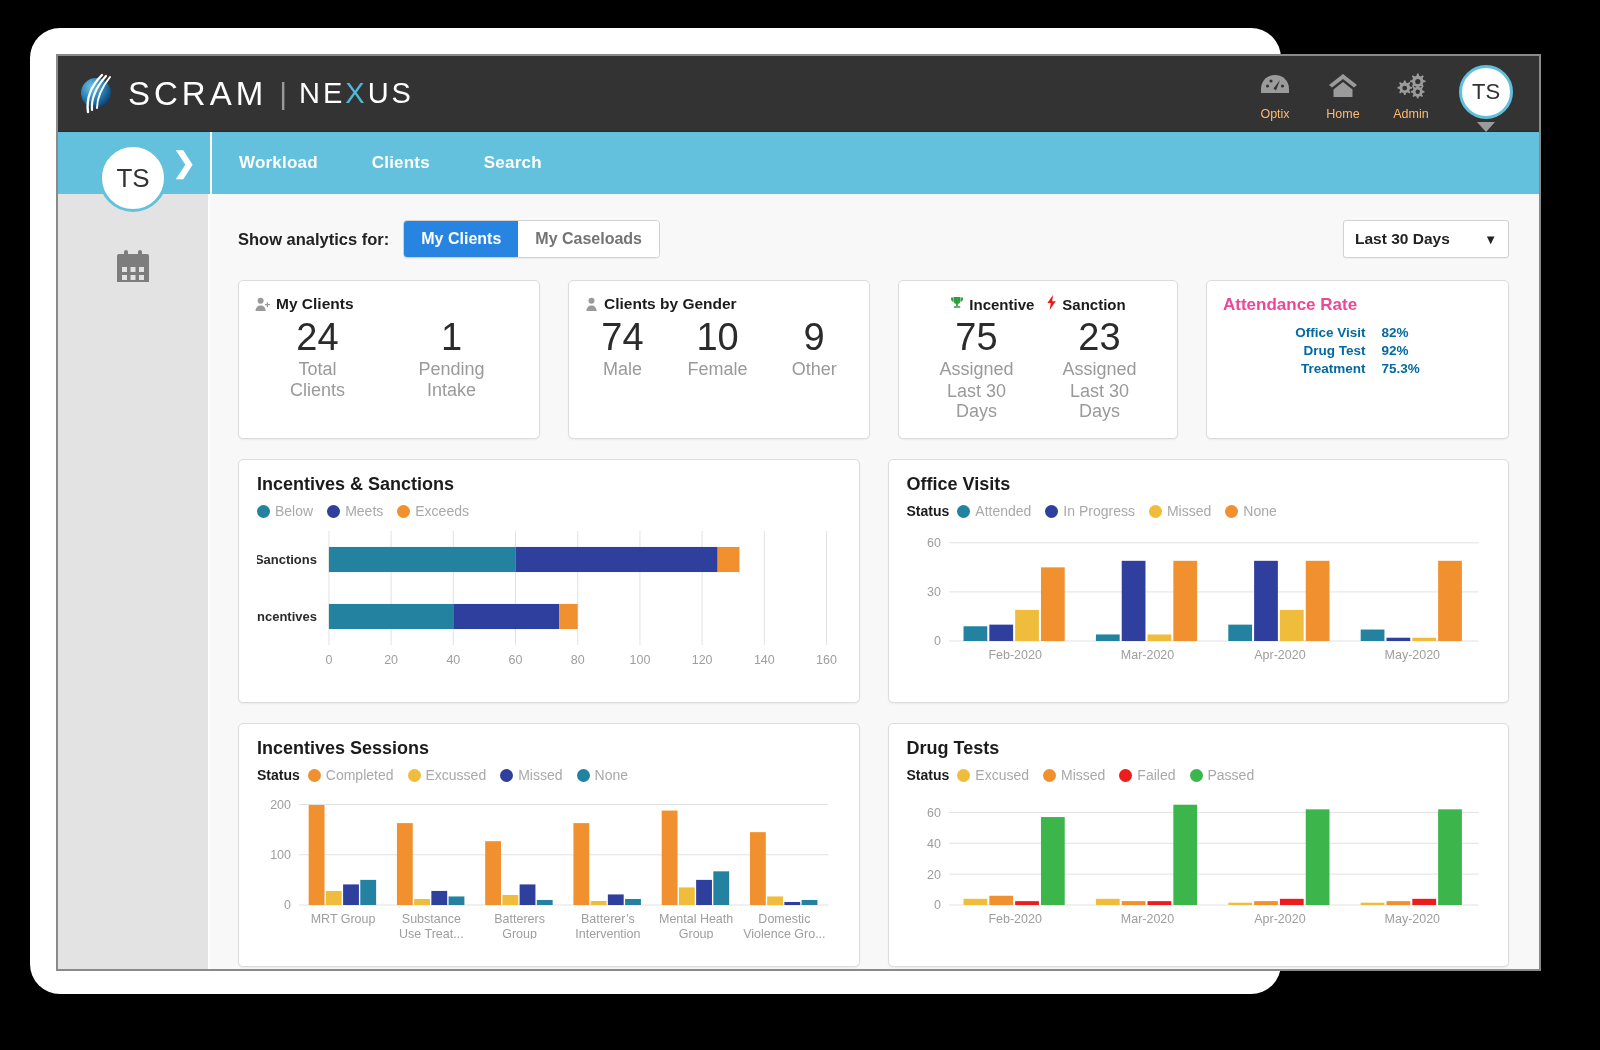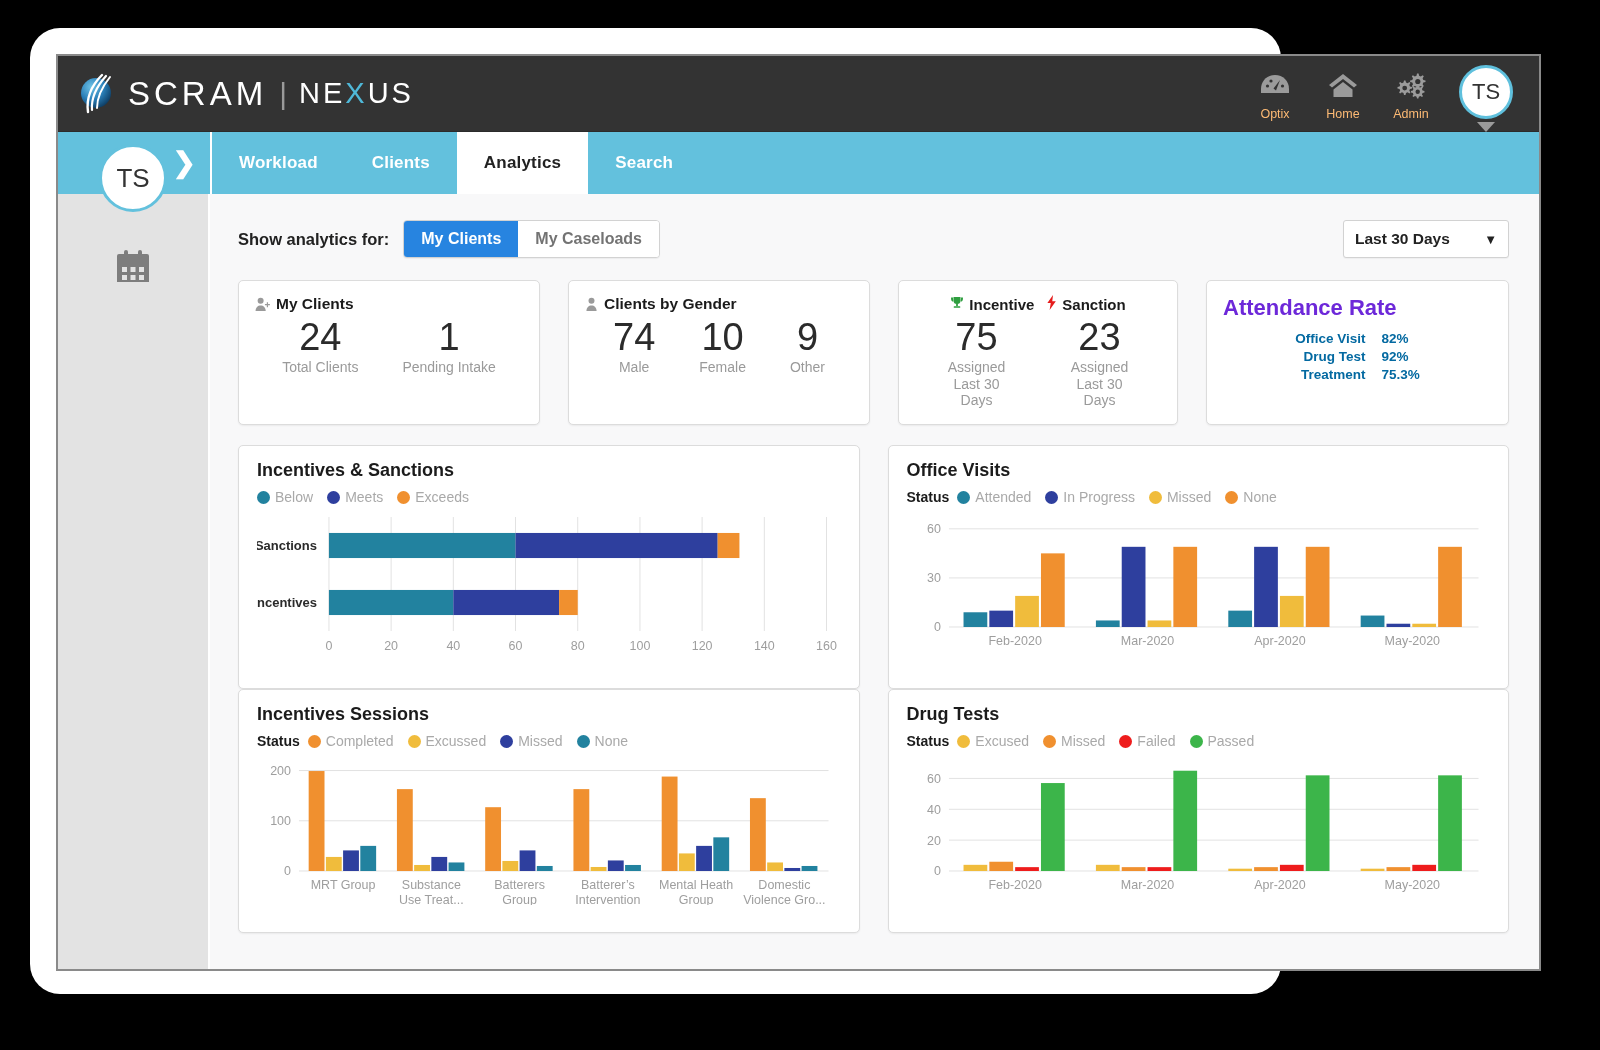--- a/index.html
+++ b/index.html
@@ -127,40 +127,40 @@
     background: #ffffff; border: 1px solid #dcdcdc; border-radius: 5px;
     box-shadow: 0 1px 2px rgba(0,0,0,.06);
   }
   .kpi-row { display: flex; gap: 28px; margin-bottom: 20px; }
   .kpi { padding: 14px 16px 16px 16px; }
   .kpi-title { font-size: 15.5px; font-weight: bold; color: #1b1b1b; display: flex; align-items: center; }
   .kpi-title .gi { margin-right: 6px; display: inline-flex; }
   .kpi-stats { display: flex; justify-content: center; margin-top: 4px; }
   .kpi-stat { text-align: center; padding: 0 22px; }
   .kpi-num { font-size: 38px; color: #2b2b2b; font-weight: 300; line-height: 1.08; }
-  .kpi-sub { font-size: 14px; color: #9a9a9a; margin-top: 1px; line-height: 1.15; }
+  .kpi-sub { font-size: 18px; color: #9a9a9a; margin-top: 1px; line-height: 1.15; }
 
   #card-my-clients { width: 302px; }
   #card-gender { width: 302px; }
   #card-incsanc { width: 280px; }
   #card-attendance { flex: 1; }
 
   .dual-head { display: flex; justify-content: center; gap: 12px; }
   .dual-head .hd { font-size: 15px; font-weight: bold; color: #1b1b1b; display: flex; align-items: center; }
   .dual-head .hd .gi { margin-right: 5px; }
 
-  .att-title { font-size: 22px; font-weight: bold; color: #6d28d9; }
+  .att-title { font-size: 17px; font-weight: bold; color: #ec4899; }
   .att-tbl { margin: 8px auto 0 auto; font-size: 13.5px; color: #0369a1; font-weight: bold;
              border-spacing: 0; }
   .att-tbl td { padding: 1.5px 0; }
   .att-tbl td.k { text-align: right; padding-right: 16px; }
   .att-tbl td.v { text-align: left; }
 
   
-  .chart-row { display: flex; gap: 28px; }
+  .chart-row { display: flex; gap: 28px; margin-bottom: 20px; }
   .chart-card { flex: 1; padding: 14px 18px 12px 18px; height: 244px; position: relative; }
   .chart-title { font-size: 18px; font-weight: bold; color: #1b1b1b; margin-bottom: 8px; }
   .legend { display: flex; align-items: center; font-size: 14px; margin-bottom: 6px; flex-wrap: wrap; }
   .legend .lg-status { font-weight: bold; color: #1b1b1b; margin-right: 8px; font-size: 14px; }
   .legend .li { display: flex; align-items: center; margin-right: 14px; color: #a9a9a9; }
   .legend .dot { width: 13px; height: 13px; border-radius: 50%; margin-right: 5px; }
 
   .plot { position: relative; width: 100%; height: 150px; }
   .plot svg { display: block; width: 100%; height: 100%; }
   .axis-txt { font-family: "Liberation Sans", sans-serif; fill: #9e9e9e; font-size: 12.5px; }
@@ -241,21 +241,20 @@
     </div>
 
     <div class="navrow">
       <div class="nav-left">
         <span class="chev">❯</span>
       </div>
       <div class="nav-divider"></div>
       <div class="tabs">
         <div class="tab">Workload</div>
         <div class="tab">Clients</div>
-        <div class="tab active">Analytics</div>
         <div class="tab">Search</div>
       </div>
     </div>
 
     <div class="bodyrow">
 
       <div class="sidebar">
         <div class="side-avatar">TS</div>
         <div class="side-icon">
           <span>

